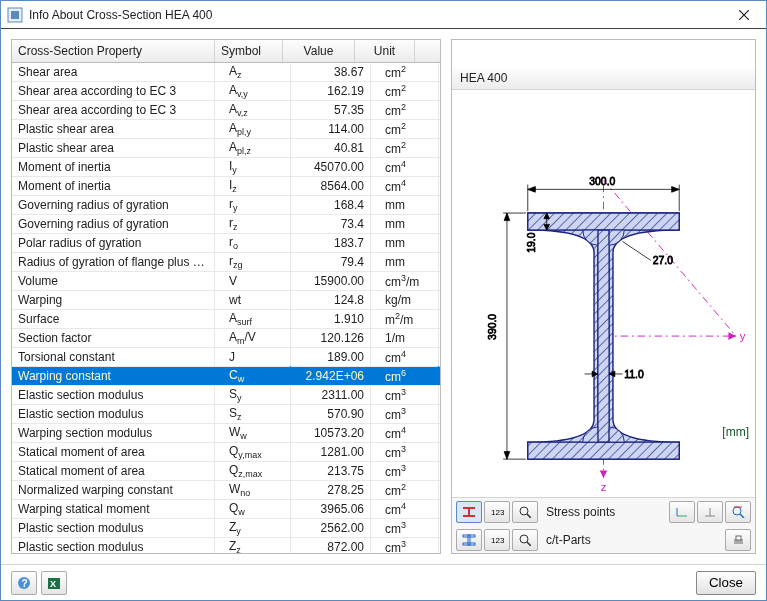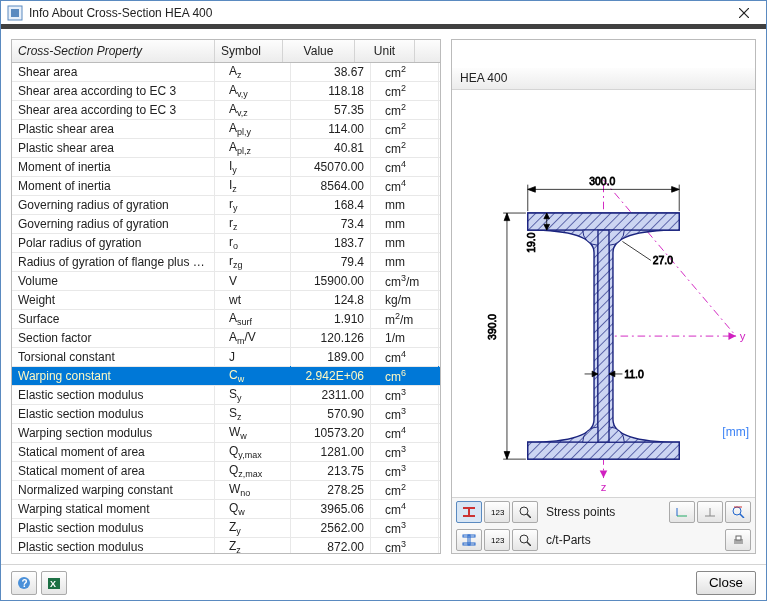--- a/index.html
+++ b/index.html
@@ -1,47 +1,47 @@
 <!DOCTYPE html>
 <html><head>
 <meta charset="utf-8">
 <style>
   * { box-sizing: border-box; }
   html, body { margin:0; padding:0; font-family: "Segoe UI", Tahoma, sans-serif; font-size:12px; background:#fff; color:#222; }
   .window { width:767px; height:601px; border:1px solid #5a8ac0; display:flex; flex-direction:column; position:relative; }
-  .titlebar { height:28px; background:#fff; display:flex; align-items:center; border-bottom:5px solid #404040; padding:0 0 0 6px; }
+  .titlebar { height:28px; background:#fff; display:flex; align-items:center; border-bottom:1px solid #404040; padding:0 0 0 6px; }
   .titlebar-icon { width:16px; height:16px; margin-right:6px; }
   .titlebar-title { flex:1; }
   .close-btn { width:44px; height:28px; display:flex; align-items:center; justify-content:center; cursor:pointer; }
   .body { flex:1; display:flex; padding:10px; gap:10px; overflow:hidden; }
   .table-wrap { width:430px; display:flex; flex-direction:column; border:1px solid #bbb; }
   .thead { display:flex; background:linear-gradient(#fdfdfd,#ececec); border-bottom:1px solid #bbb; }
   .th { padding:4px 6px; border-right:1px solid #d4d4d4; font-weight:400; color:#222; }
-  .th.prop { width:203px;font-style:italic; }
+  .th.prop { width:203px; }
   .th.sym { width:68px; }
   .th.val { width:72px; text-align:center; }
   .th.unit { width:60px; text-align:center; }
   .tbody { flex:1; overflow-y:scroll; overflow-x:hidden; }
   .tbody::-webkit-scrollbar { width:16px; }
   .tbody::-webkit-scrollbar-track { background:#f0f0f0; border-left:1px solid #ddd;}
   .tbody::-webkit-scrollbar-thumb { background:#c8c8c8; border:1px solid #a8a8a8; }
   .tr { display:flex; border-bottom:1px solid #e8e8e8; height:19px; align-items:center;gap:8px; }
   .tr.sel { background:#0078d7; color:#fef9c3; }
   .td { padding:2px 6px; border-right:1px solid #e8e8e8; overflow:hidden; white-space:nowrap; text-overflow:ellipsis; }
   .tr.sel .td { border-right-color:#0078d7; }
   .td.prop { width:203px; }
   .td.sym { width:68px; }
   .td.val { width:72px; text-align:right; }
   .td.unit { width:60px; }
   .sub { font-size:9px; vertical-align:sub; }
   .sup { font-size:9px; vertical-align:super; }
   .preview { flex:1; border:1px solid #bbb; display:flex; flex-direction:column; position:relative;}
   .preview-head { background:linear-gradient(#fdfdfd,#ececec); padding:3px 8px; border-bottom:1px solid #d4d4d4; height:22px;margin-top:28px; }
   .canvas { flex:1; position:relative; background:#fff; overflow:hidden;}
-  .unit-tag { position:absolute; right:6px; bottom:58px; color:#3b82f6; }
+  .unit-tag { position:absolute; right:6px; bottom:58px; color:#14532d; }
   .toolrows { height:56px; border-top:1px solid #d4d4d4; padding:3px 4px; display:flex; flex-direction:column; gap:6px; background:#f7f7f7;}
   .toolrow { display:flex; align-items:center; gap:2px; }
   .tbtn { width:26px; height:22px; border:1px solid #aaa; background:linear-gradient(#fefefe,#e5e5e5); display:flex; align-items:center; justify-content:center; cursor:pointer; border-radius:2px;}
   .tbtn.active { background:#d8e6f5; border-color:#5a8ac0;}
   .tool-label { margin-left:6px; flex:1; }
   .footer { height:36px; border-top:1px solid #d4d4d4; display:flex; align-items:center; padding:4px 10px; gap:4px; }
   .footer-btn { width:26px; height:24px; border:1px solid #aaa; background:linear-gradient(#fefefe,#e5e5e5); display:flex; align-items:center; justify-content:center; cursor:pointer; border-radius:2px;}
   .spacer { flex:1; }
   .close-main { width:60px; height:24px; border:1px solid #888; background:linear-gradient(#fefefe,#e2e2e2); cursor:pointer; border-radius:2px;}
 </style>
@@ -77,21 +77,21 @@
       <div class="tbody" id="tbody">
           <div class="tr">
             <div class="td prop">Shear area</div>
             <div class="td sym">A<span class="sub">z</span></div>
             <div class="td val">38.67</div>
             <div class="td unit">cm<span class="sup">2</span></div>
           </div>
           <div class="tr">
             <div class="td prop">Shear area according to EC 3</div>
             <div class="td sym">A<span class="sub">v,y</span></div>
-            <div class="td val">118.18</div>
+            <div class="td val">162.19</div>
             <div class="td unit">cm<span class="sup">2</span></div>
           </div>
           <div class="tr">
             <div class="td prop">Shear area according to EC 3</div>
             <div class="td sym">A<span class="sub">v,z</span></div>
             <div class="td val">57.35</div>
             <div class="td unit">cm<span class="sup">2</span></div>
           </div>
           <div class="tr">
             <div class="td prop">Plastic shear area</div>
@@ -141,21 +141,21 @@
             <div class="td val">79.4</div>
             <div class="td unit">mm</div>
           </div>
           <div class="tr">
             <div class="td prop">Volume</div>
             <div class="td sym">V</div>
             <div class="td val">15900.00</div>
             <div class="td unit">cm<span class="sup">3</span>/m</div>
           </div>
           <div class="tr">
-            <div class="td prop">Weight</div>
+            <div class="td prop">Warping</div>
             <div class="td sym">wt</div>
             <div class="td val">124.8</div>
             <div class="td unit">kg/m</div>
           </div>
           <div class="tr">
             <div class="td prop">Surface</div>
             <div class="td sym">A<span class="sub">surf</span></div>
             <div class="td val">1.910</div>
             <div class="td unit">m<span class="sup">2</span>/m</div>
           </div>

